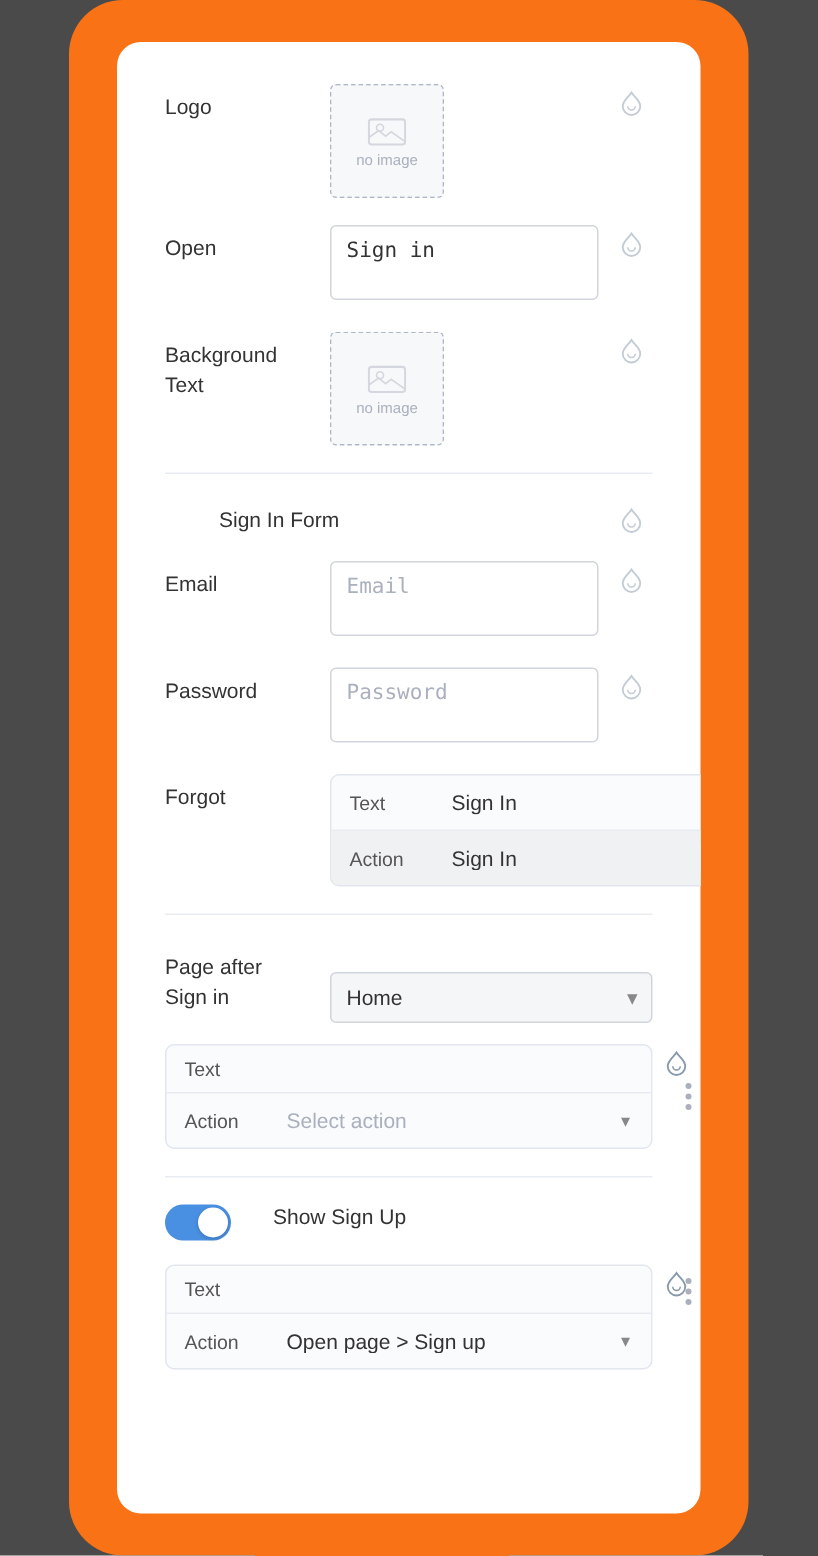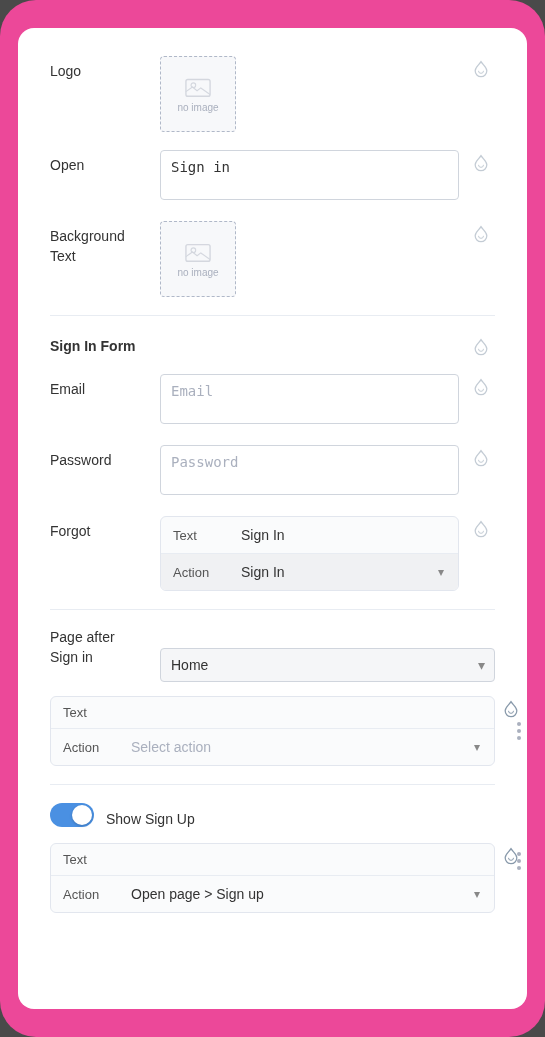--- a/index.html
+++ b/index.html
@@ -6,25 +6,25 @@
     body {
       background: #4a4a4a;
       display: flex;
       justify-content: center;
       align-items: flex-start;
       min-height: 1037px;
       font-family: 'Segoe UI', Arial, sans-serif;
       font-size: 14px;
     }
     .device-frame {
-      width: 545px;
+      width: 453px;
       min-height: 1037px;
-      background: #ec4899;
+      background: #f97316;
       border-radius: 36px;
-      padding: 28px 18px;
+      padding: 28px 32px;
       display: flex;
       flex-direction: column;
     }
     .panel {
       background: #ffffff;
       border-radius: 16px;
       padding: 28px 32px 32px 32px;
       flex: 1;
       overflow: hidden;
     }
@@ -96,22 +96,23 @@
     
     .divider {
       border: none;
       border-top: 1px solid #e8ecf2;
       margin: 8px 0 18px 0;
     }
     
     .section-label {
       font-size: 14px;
       color: #333;
-      font-weight: 700;
+      font-weight: 400;
       margin-bottom: 16px;
+      margin-left: 36px;
     }
     
     .button-group-box {
       border: 1px solid #e2e6ee;
       border-radius: 6px;
       overflow: hidden;
       background: #fafbfc;
     }
     .button-group-row {
       display: flex;
@@ -159,21 +160,21 @@
       right: 10px;
       top: 50%;
       transform: translateY(-50%);
       pointer-events: none;
       color: #888;
     }
     
     .on-click-section { margin-top: 4px; }
     .page-after-row {
       display: flex;
-      align-items: flex-start;
+      align-items: center;
       margin-bottom: 14px;
     }
     .page-after-label {
       width: 110px;
       min-width: 110px;
       color: #333;
       font-size: 14px;
       line-height: 1.4;
     }
     
@@ -220,23 +221,23 @@
     .three-dots span {
       width: 4px;
       height: 4px;
       border-radius: 50%;
       background: #aab0be;
       display: block;
     }
     
     .toggle-row {
       display: flex;
-      align-items: flex-end;
+      align-items: flex-start;
       margin-bottom: 16px;
-      gap: 12px;
+      gap: 28px;
     }
     .toggle {
       width: 44px;
       height: 24px;
       background: #4a90e2;
       border-radius: 12px;
       position: relative;
       cursor: pointer;
       flex-shrink: 0;
     }

